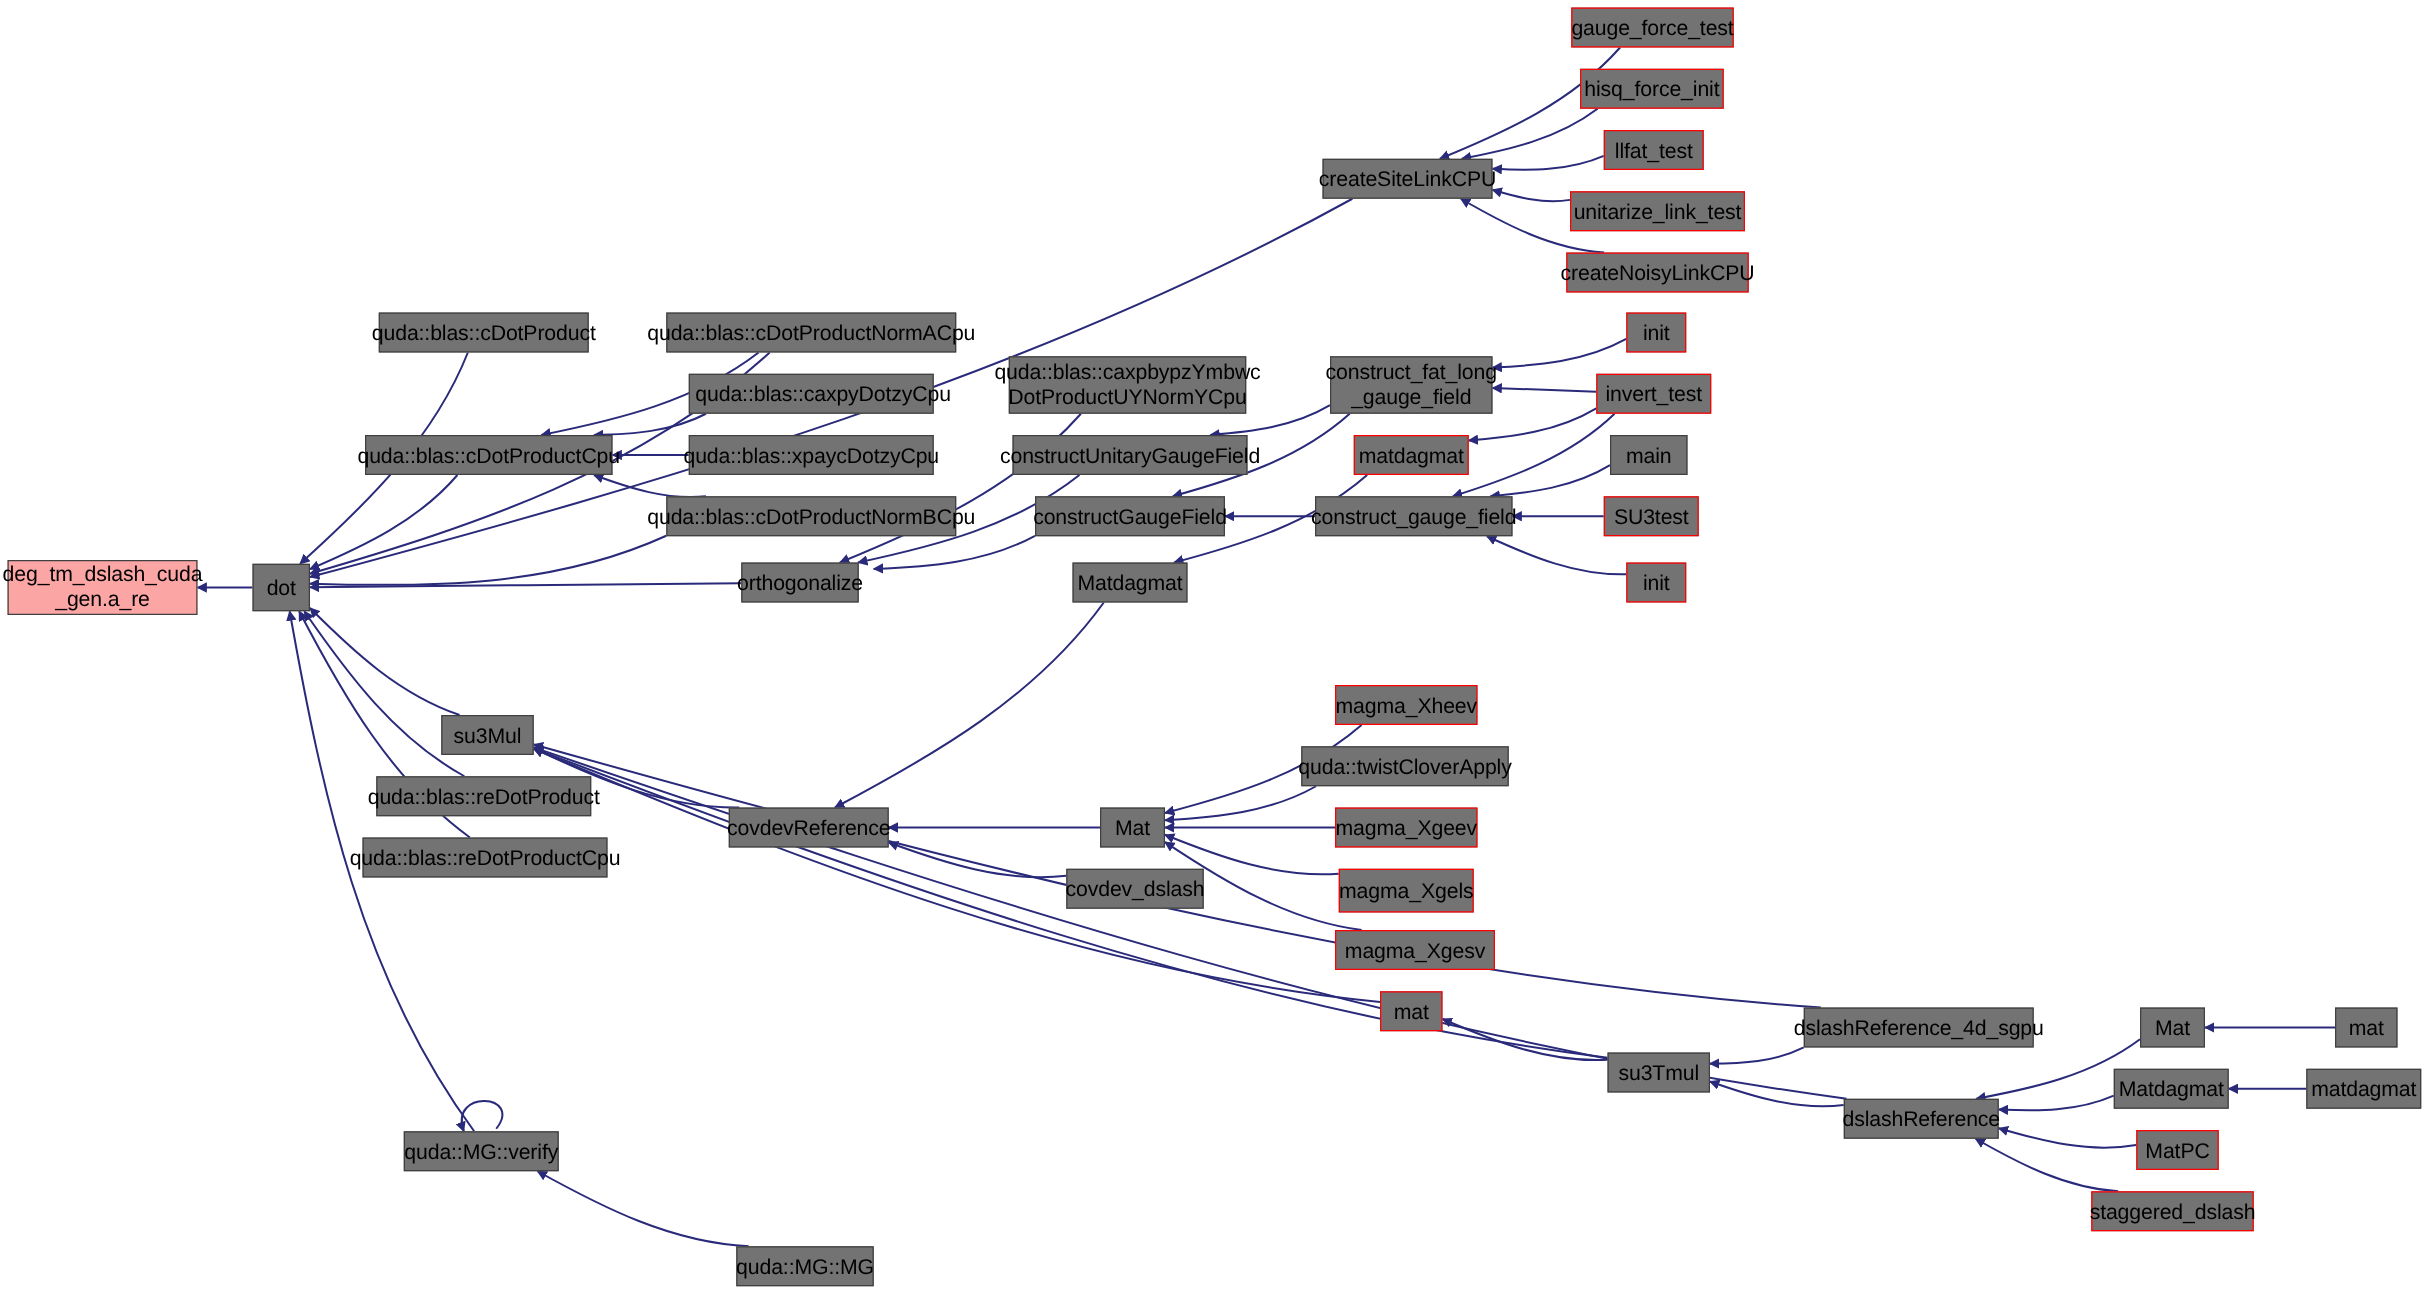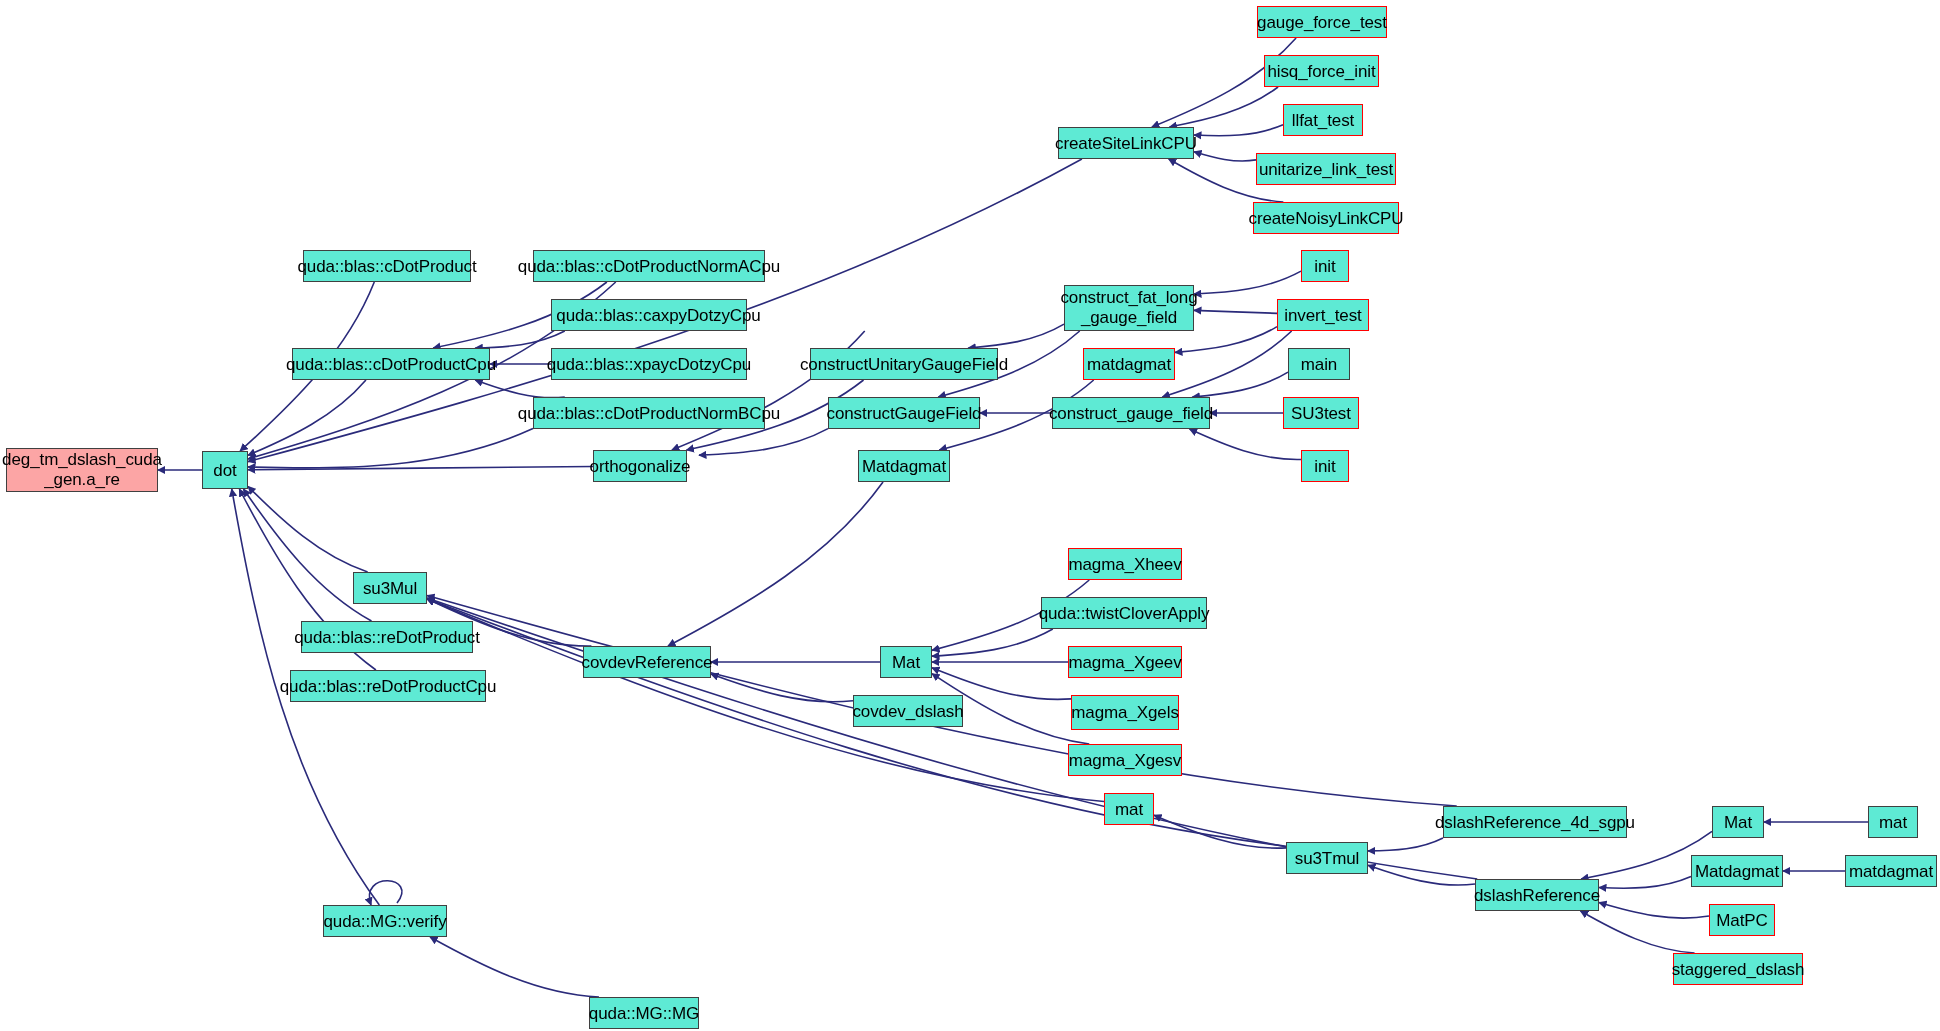--- a/index.html
+++ b/index.html
@@ -26,21 +26,21 @@
     height: 1031px;
     pointer-events: none;
   }
   .node {
     position: absolute;
     box-sizing: border-box;
     display: flex;
     align-items: center;
     justify-content: center;
     text-align: center;
-    background: #5eead4;
+    background: #737373;
     border: 1px solid #404040;
     color: #000000;
     font-size: 17px;
     line-height: 19px;
     white-space: pre;
     letter-spacing: -0.1px;
     z-index: 5;
   }
   .node.red {
     border-color: #ff0000;
@@ -127,20 +127,22 @@
 <div class="node filled two-line" style="left: 6px; top: 448px; width: 152px; height: 44px;">deg_tm_dslash_cuda
 _gen.a_re</div>
     <div class="node" style="left: 202px; top: 451px; width: 46px; height: 38px;">dot</div>
     <div class="node" style="left: 303px; top: 250px; width: 168px; height: 32px;">quda::blas::cDotProduct</div>
     <div class="node" style="left: 533px; top: 250px; width: 232px; height: 32px;">quda::blas::cDotProductNormACpu</div>
     <div class="node" style="left: 551px; top: 299px; width: 196px; height: 32px; padding-left: 19px;">quda::blas::caxpyDotzyCpu</div>
     <div class="node" style="left: 292px; top: 348px; width: 198px; height: 32px;">quda::blas::cDotProductCpu</div>
     <div class="node" style="left: 551px; top: 348px; width: 196px; height: 32px;">quda::blas::xpaycDotzyCpu</div>
     <div class="node" style="left: 533px; top: 397px; width: 232px; height: 32px;">quda::blas::cDotProductNormBCpu</div>
     <div class="node" style="left: 593px; top: 450px; width: 94px; height: 32px;">orthogonalize</div>
+    <div class="node two-line" style="left: 807px; top: 285px; width: 190px; height: 46px;">quda::blas::caxpbypzYmbwc
+DotProductUYNormYCpu</div>
     <div class="node" style="left: 810px; top: 348px; width: 188px; height: 32px;">constructUnitaryGaugeField</div>
     <div class="node" style="left: 828px; top: 397px; width: 152px; height: 32px;">constructGaugeField</div>
     <div class="node" style="left: 858px; top: 450px; width: 92px; height: 32px;">Matdagmat</div>
     <div class="node" style="left: 1058px; top: 127px; width: 136px; height: 32px;">createSiteLinkCPU</div>
     <div class="node red" style="left: 1257px; top: 6px; width: 130px; height: 32px;">gauge_force_test</div>
     <div class="node red" style="left: 1264px; top: 55px; width: 115px; height: 32px;">hisq_force_init</div>
     <div class="node red" style="left: 1283px; top: 104px; width: 80px; height: 32px;">llfat_test</div>
     <div class="node red" style="left: 1256px; top: 153px; width: 140px; height: 32px;">unitarize_link_test</div>
     <div class="node red" style="left: 1253px; top: 202px; width: 146px; height: 32px;">createNoisyLinkCPU</div>
     <div class="node two-line" style="left: 1064px; top: 285px; width: 130px; height: 46px;">construct_fat_long
@@ -155,21 +157,21 @@
     <div class="node" style="left: 353px; top: 572px; width: 74px; height: 32px;">su3Mul</div>
     <div class="node" style="left: 301px; top: 621px; width: 172px; height: 32px;">quda::blas::reDotProduct</div>
     <div class="node" style="left: 290px; top: 670px; width: 196px; height: 32px;">quda::blas::reDotProductCpu</div>
     <div class="node" style="left: 583px; top: 646px; width: 128px; height: 32px;">covdevReference</div>
     <div class="node" style="left: 853px; top: 695px; width: 110px; height: 32px;">covdev_dslash</div>
     <div class="node" style="left: 880px; top: 646px; width: 52px; height: 32px;">Mat</div>
     <div class="node red" style="left: 1068px; top: 548px; width: 114px; height: 32px;">magma_Xheev</div>
     <div class="node" style="left: 1041px; top: 597px; width: 166px; height: 32px;">quda::twistCloverApply</div>
     <div class="node red" style="left: 1068px; top: 646px; width: 114px; height: 32px;">magma_Xgeev</div>
     <div class="node red" style="left: 1071px; top: 695px; width: 108px; height: 35px;">magma_Xgels</div>
-    <div class="node red" style="left: 1068px; top: 744px; width: 114px; height: 32px;">magma_Xgesv</div>
+    <div class="node red" style="left: 1068px; top: 744px; width: 128px; height: 32px;">magma_Xgesv</div>
     <div class="node red" style="left: 1104px; top: 793px; width: 50px; height: 32px;">mat</div>
     <div class="node" style="left: 1286px; top: 842px; width: 82px; height: 32px;">su3Tmul</div>
     <div class="node" style="left: 1443px; top: 806px; width: 184px; height: 32px;">dslashReference_4d_sgpu</div>
     <div class="node" style="left: 1475px; top: 879px; width: 124px; height: 32px;">dslashReference</div>
     <div class="node" style="left: 1712px; top: 806px; width: 52px; height: 32px;">Mat</div>
     <div class="node" style="left: 1868px; top: 806px; width: 50px; height: 32px;">mat</div>
     <div class="node" style="left: 1691px; top: 855px; width: 92px; height: 32px;">Matdagmat</div>
     <div class="node" style="left: 1845px; top: 855px; width: 92px; height: 32px;">matdagmat</div>
     <div class="node red" style="left: 1709px; top: 904px; width: 66px; height: 32px;">MatPC</div>
     <div class="node red" style="left: 1673px; top: 953px; width: 130px; height: 32px;">staggered_dslash</div>

